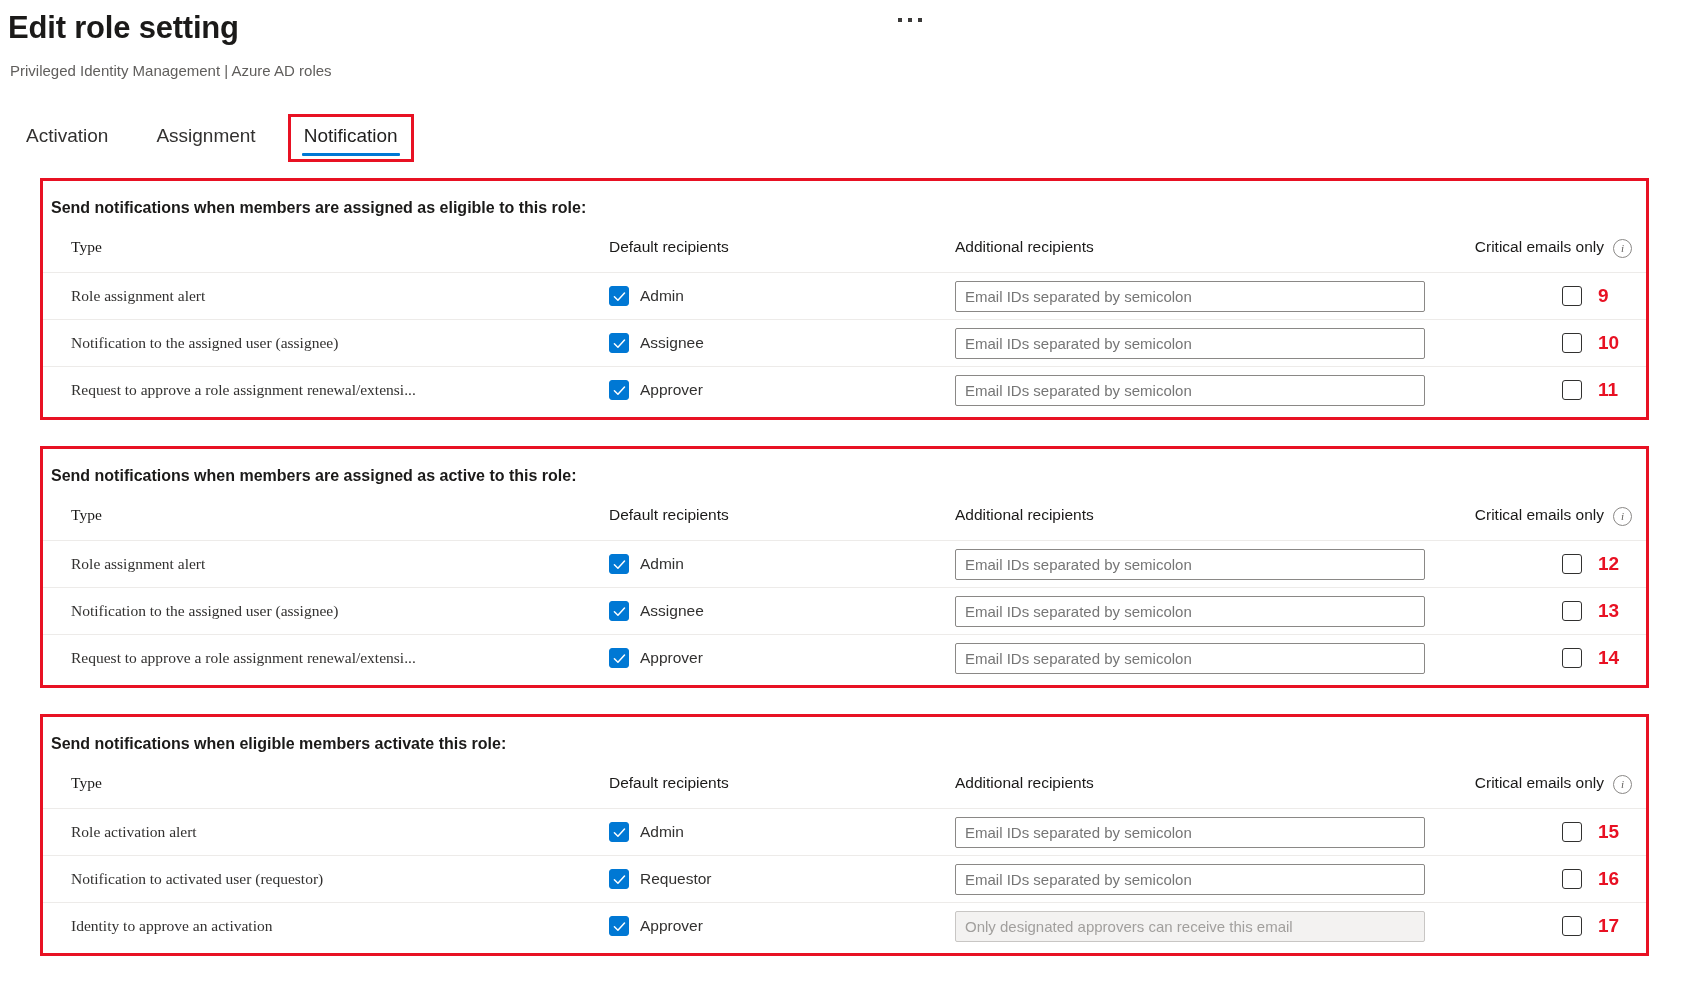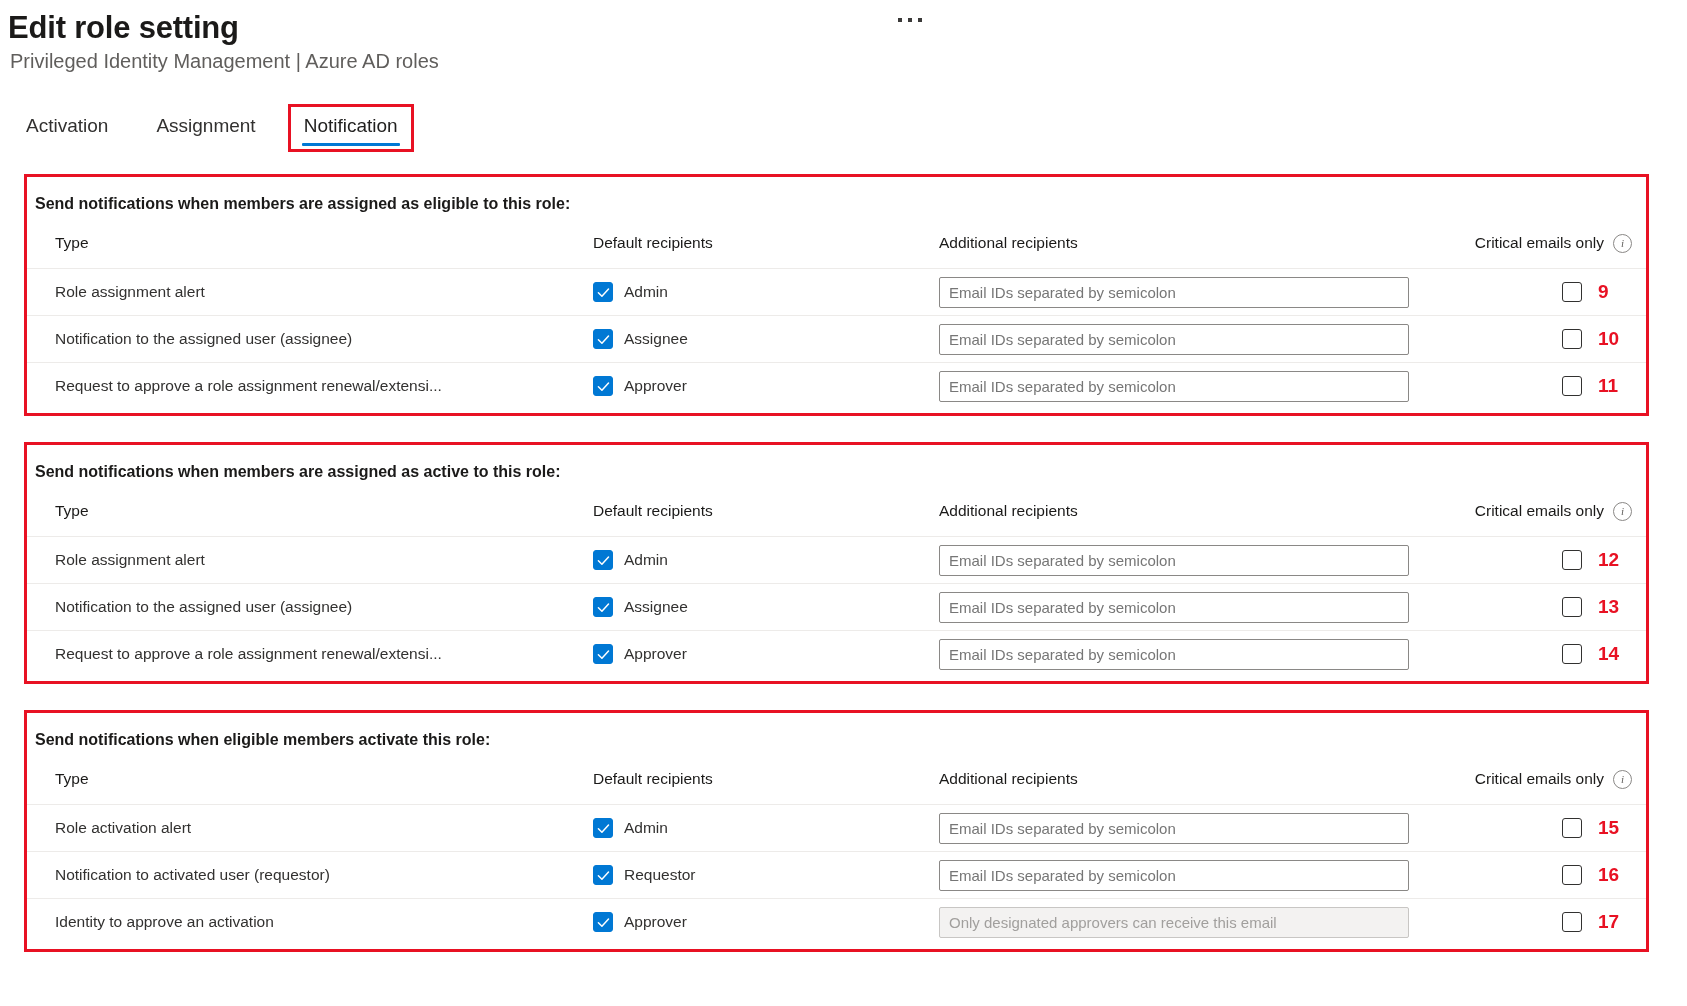--- a/index.html
+++ b/index.html
@@ -23,24 +23,24 @@
   }
   .page-title {
     font-size: 31px;
     font-weight: 600;
     letter-spacing: -0.2px;
     color: #1b1a19;
     line-height: 40px;
     margin: 0;
   }
   .page-subtitle {
-    font-size: 20px;
+    font-size: 15px;
     color: #605e5c;
     line-height: 22px;
-    margin: 2px 0 0 2px;
+    margin: 12px 0 0 2px;
     font-weight: 400;
   }
   .header-ellipsis {
     position: absolute;
     top: 18px;
     left: 898px;
     display: flex;
     gap: 6px;
     align-items: center;
   }
@@ -82,22 +82,22 @@
     background: #0078d4;
     border-radius: 1px;
   }
   .tab.annotated {
     outline: 3px solid #e81123;
     outline-offset: 1px;
   }
 
   
   .sections {
-    margin-top: 26px;
-    padding-left: 24px;
+    margin-top: 20px;
+    padding-left: 40px;
     padding-right: 38px;
   }
   .section {
     border: 3px solid #e81123;
     box-sizing: border-box;
     margin-bottom: 26px;
     background: #fff;
     padding: 10px 0 4px 0;
   }
   .section-title {
@@ -113,41 +113,41 @@
     border-collapse: collapse;
     table-layout: fixed;
   }
   table.notif th,
   table.notif td {
     text-align: left;
     vertical-align: middle;
     font-weight: 400;
     padding: 0;
   }
-  .col-type      { width: 510px; }
+  .col-type      { width: 510px; font-family: Liberation Serif, serif; }
   .col-default   { width: 318px; }
   .col-extra     { width: 515px; }
   .col-critical  { width: auto; }
 
   table.notif thead th {
     font-size: 15.5px;
     color: #1b1a19;
     height: 50px;
     padding-left: 28px;
     line-height: 22px;
   }
   table.notif thead th.col-critical {
     padding-left: 0;
     padding-right: 14px;
     text-align: right;
     white-space: nowrap;
   }
   .critical-head {
     display: inline-flex;
-    align-items: center;
+    align-items: flex-end;
     gap: 9px;
   }
   .info-icon {
     width: 17px;
     height: 17px;
     border: 1.3px solid #8a8886;
     border-radius: 50%;
     display: inline-flex;
     align-items: center;
     justify-content: center;

